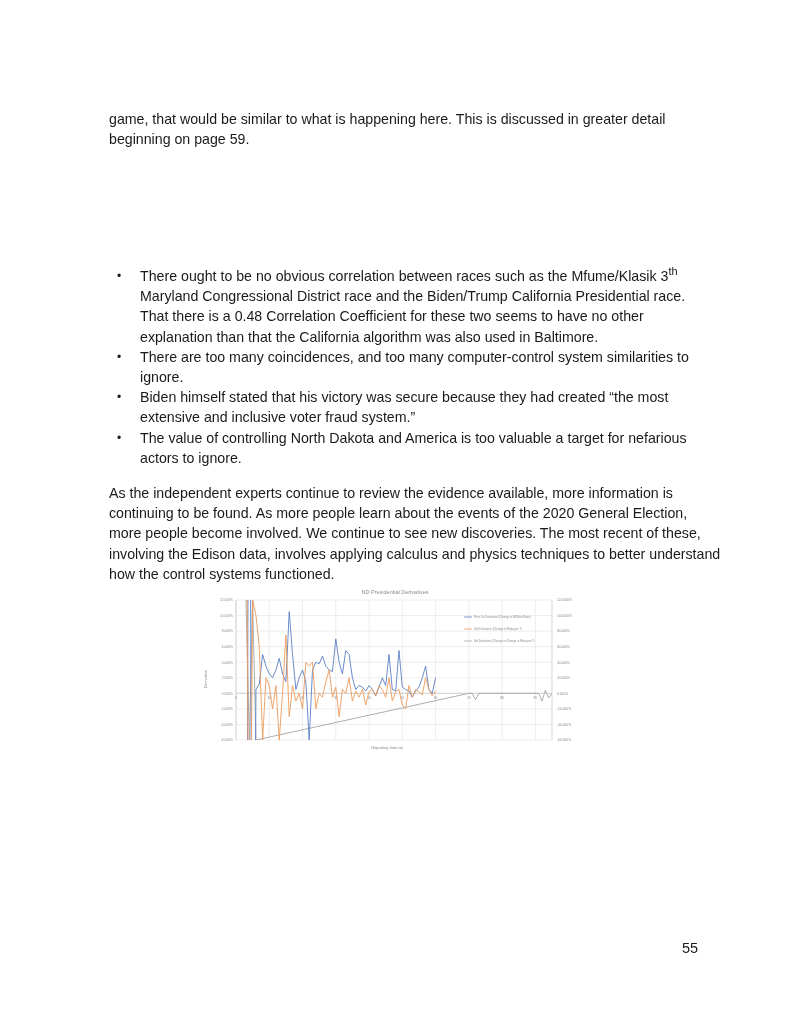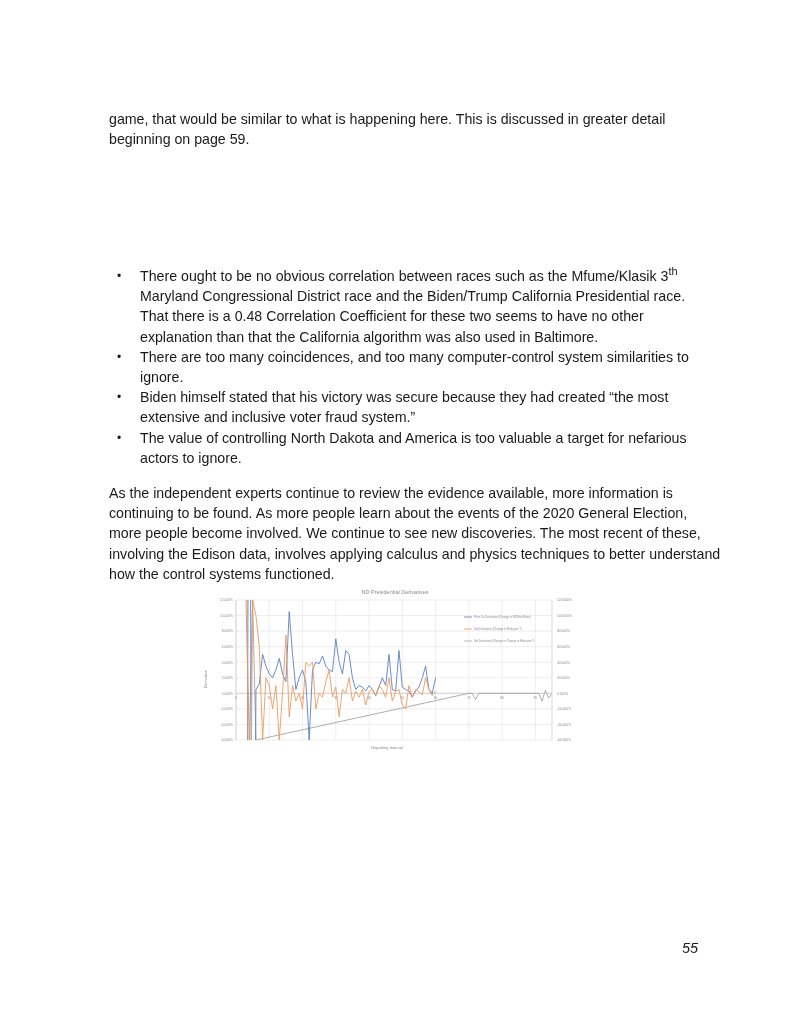--- a/index.html
+++ b/index.html
@@ -8,21 +8,21 @@
   .page { position: absolute; left: 0; top: 0; width: 791px; height: 1023px; background: #fff; }
   .para { position: absolute; left: 93px; width: 612px; font-size: 14.2px; line-height: 20.2px; margin: 16px; }
   .p1 { top: 93px; }
   .p2 { top: 206px; }
   .p3 { top: 467px; }
   ul.bullets { position: absolute; left: 93px; top: 266px; width: 612px; margin: 0; padding: 0; list-style: none;
                font-size: 14.2px; line-height: 20.2px; }
   ul.bullets li { position: relative; padding-left: 47px; }
   ul.bullets li .dot { position: absolute; left: 24px; top: 0; font-size: 12px; }
   sup { font-size: 11px; line-height: 0; }
-  .pagenum { position: absolute; left: 682px; top: 940px; font-size: 14.5px; font-style: italic; }
+  .pagenum { position: absolute; left: 682px; top: 940px; font-size: 14.5px; }
   #chart { position: absolute; left: 196px; top: 583px; }
   #chart text { font-family: "Liberation Sans", sans-serif; fill: #8a8a8a; }
 </style>
 </head>
 <body>
 
 <div class="page">
 
   <p class="para p1">game, that would be similar to what is happening here.  This is discussed in greater detail beginning on page 59.</p>
 

